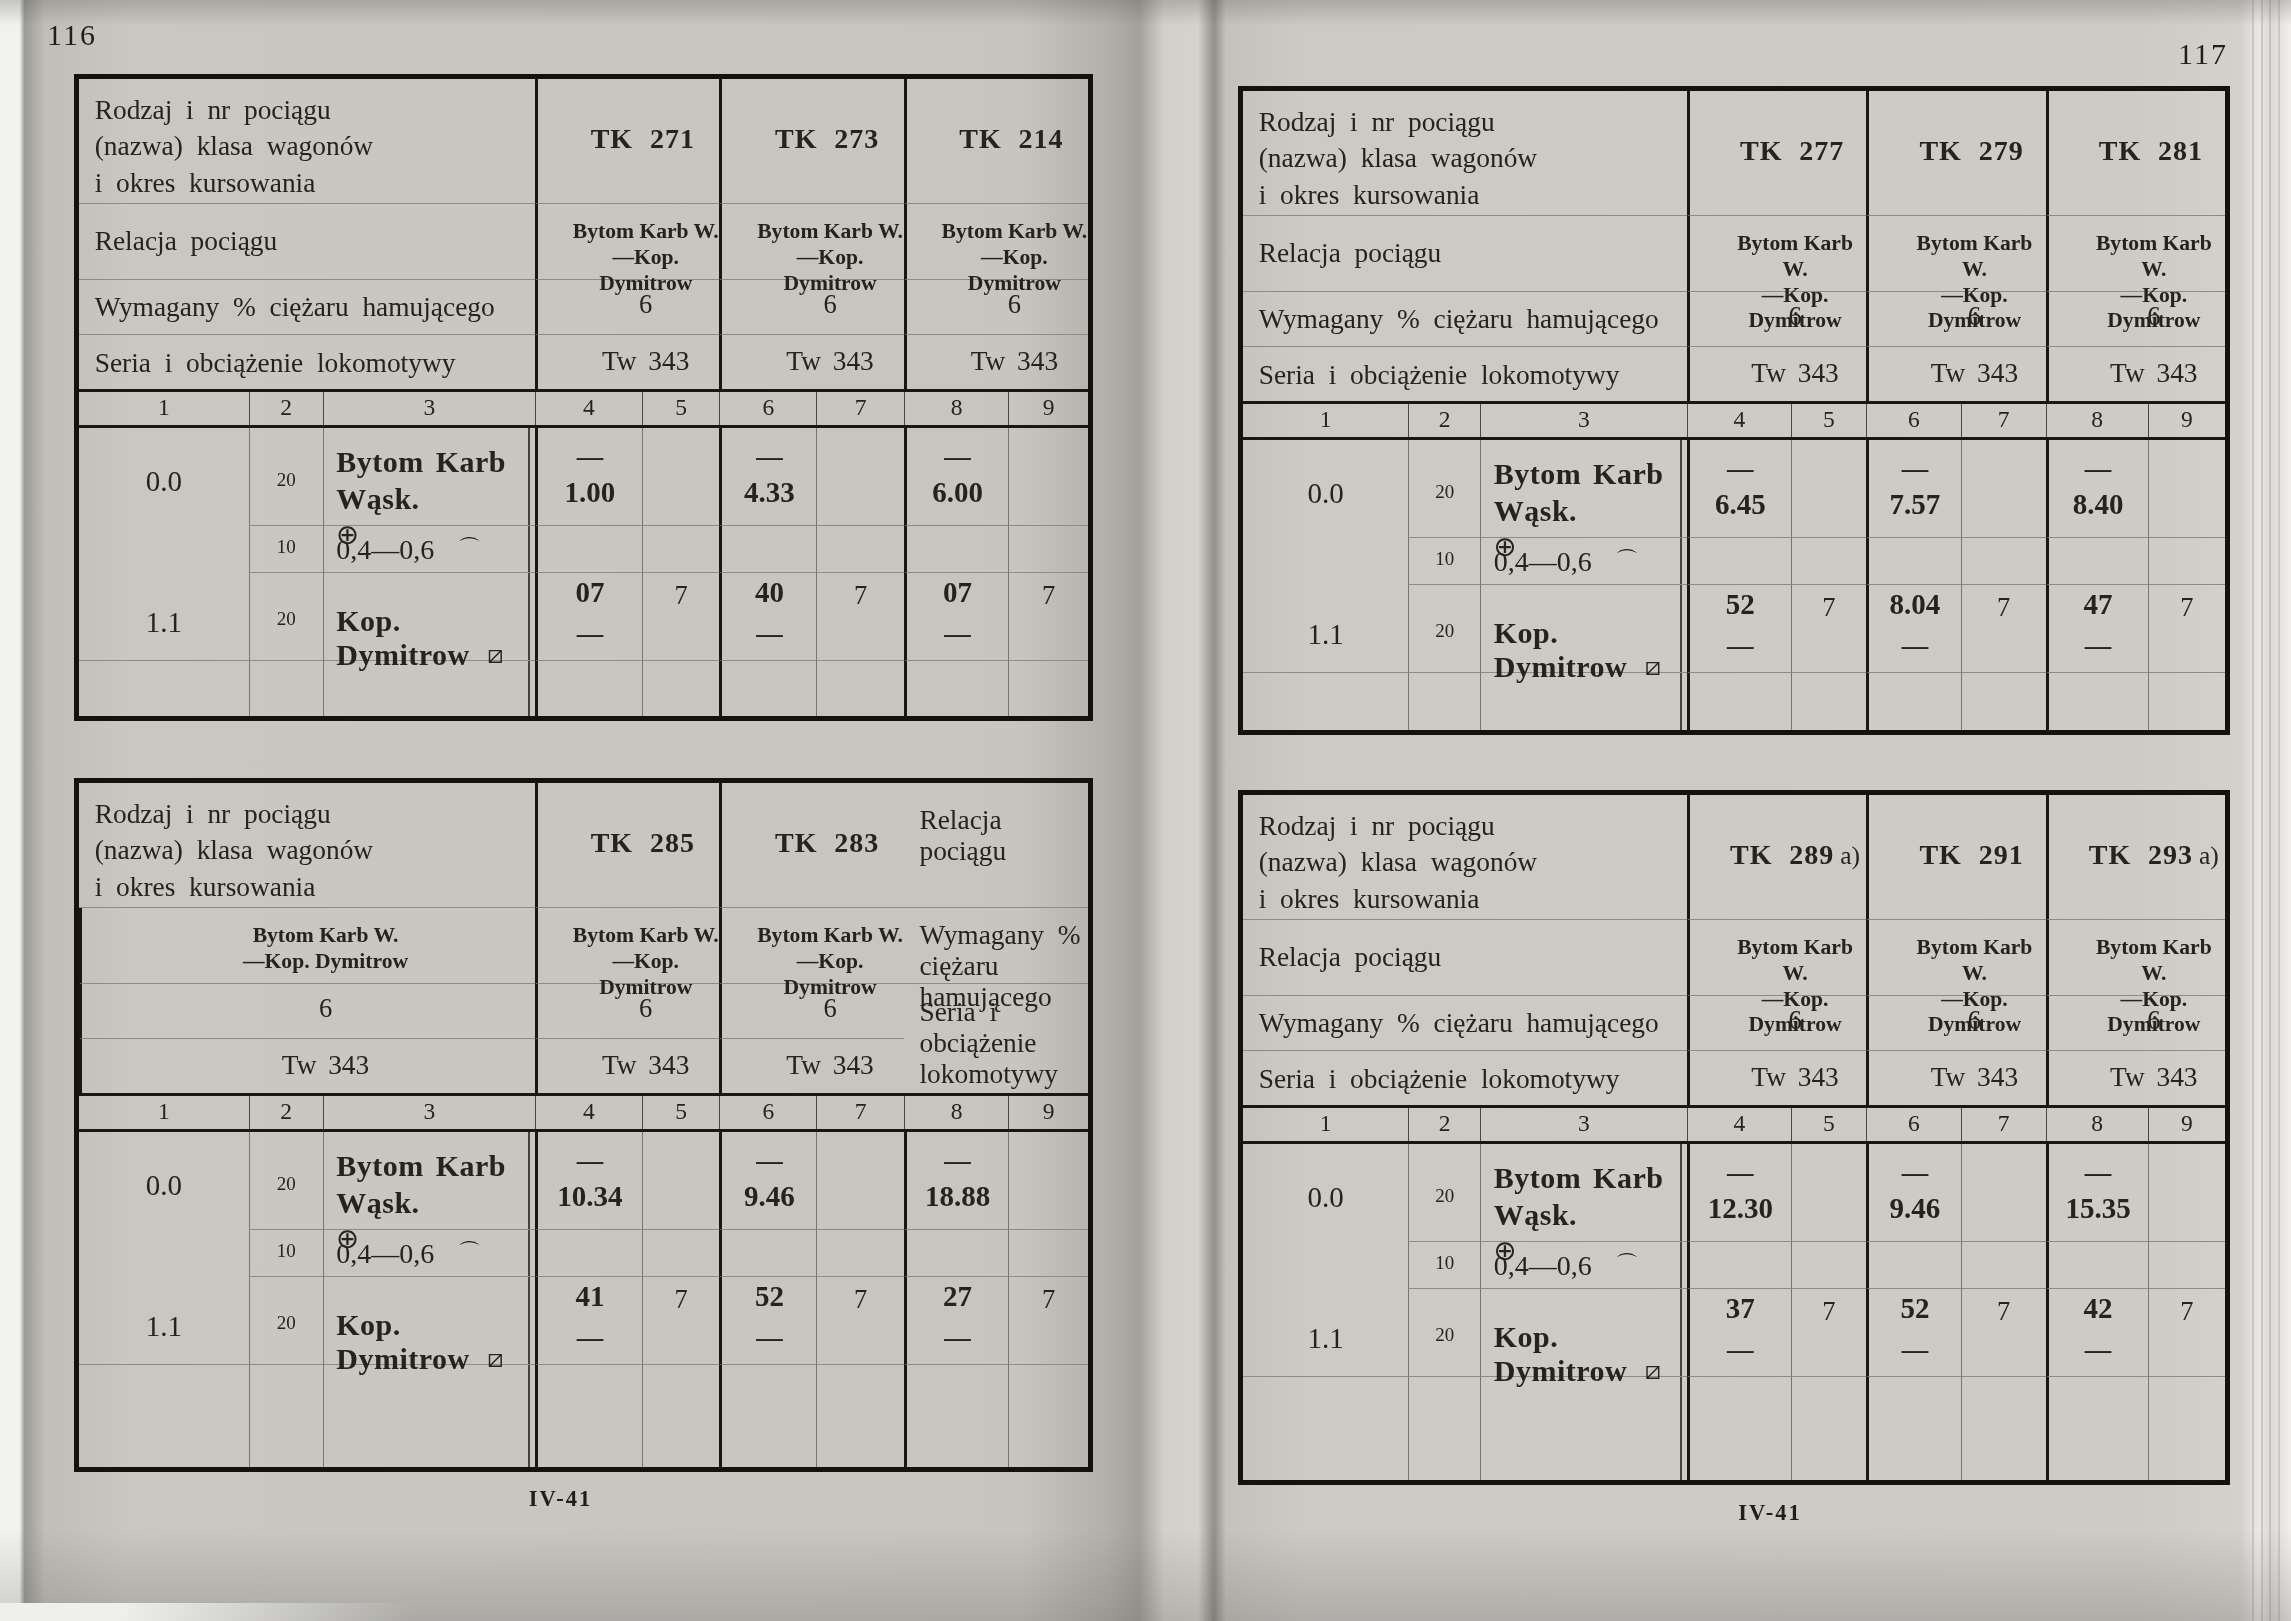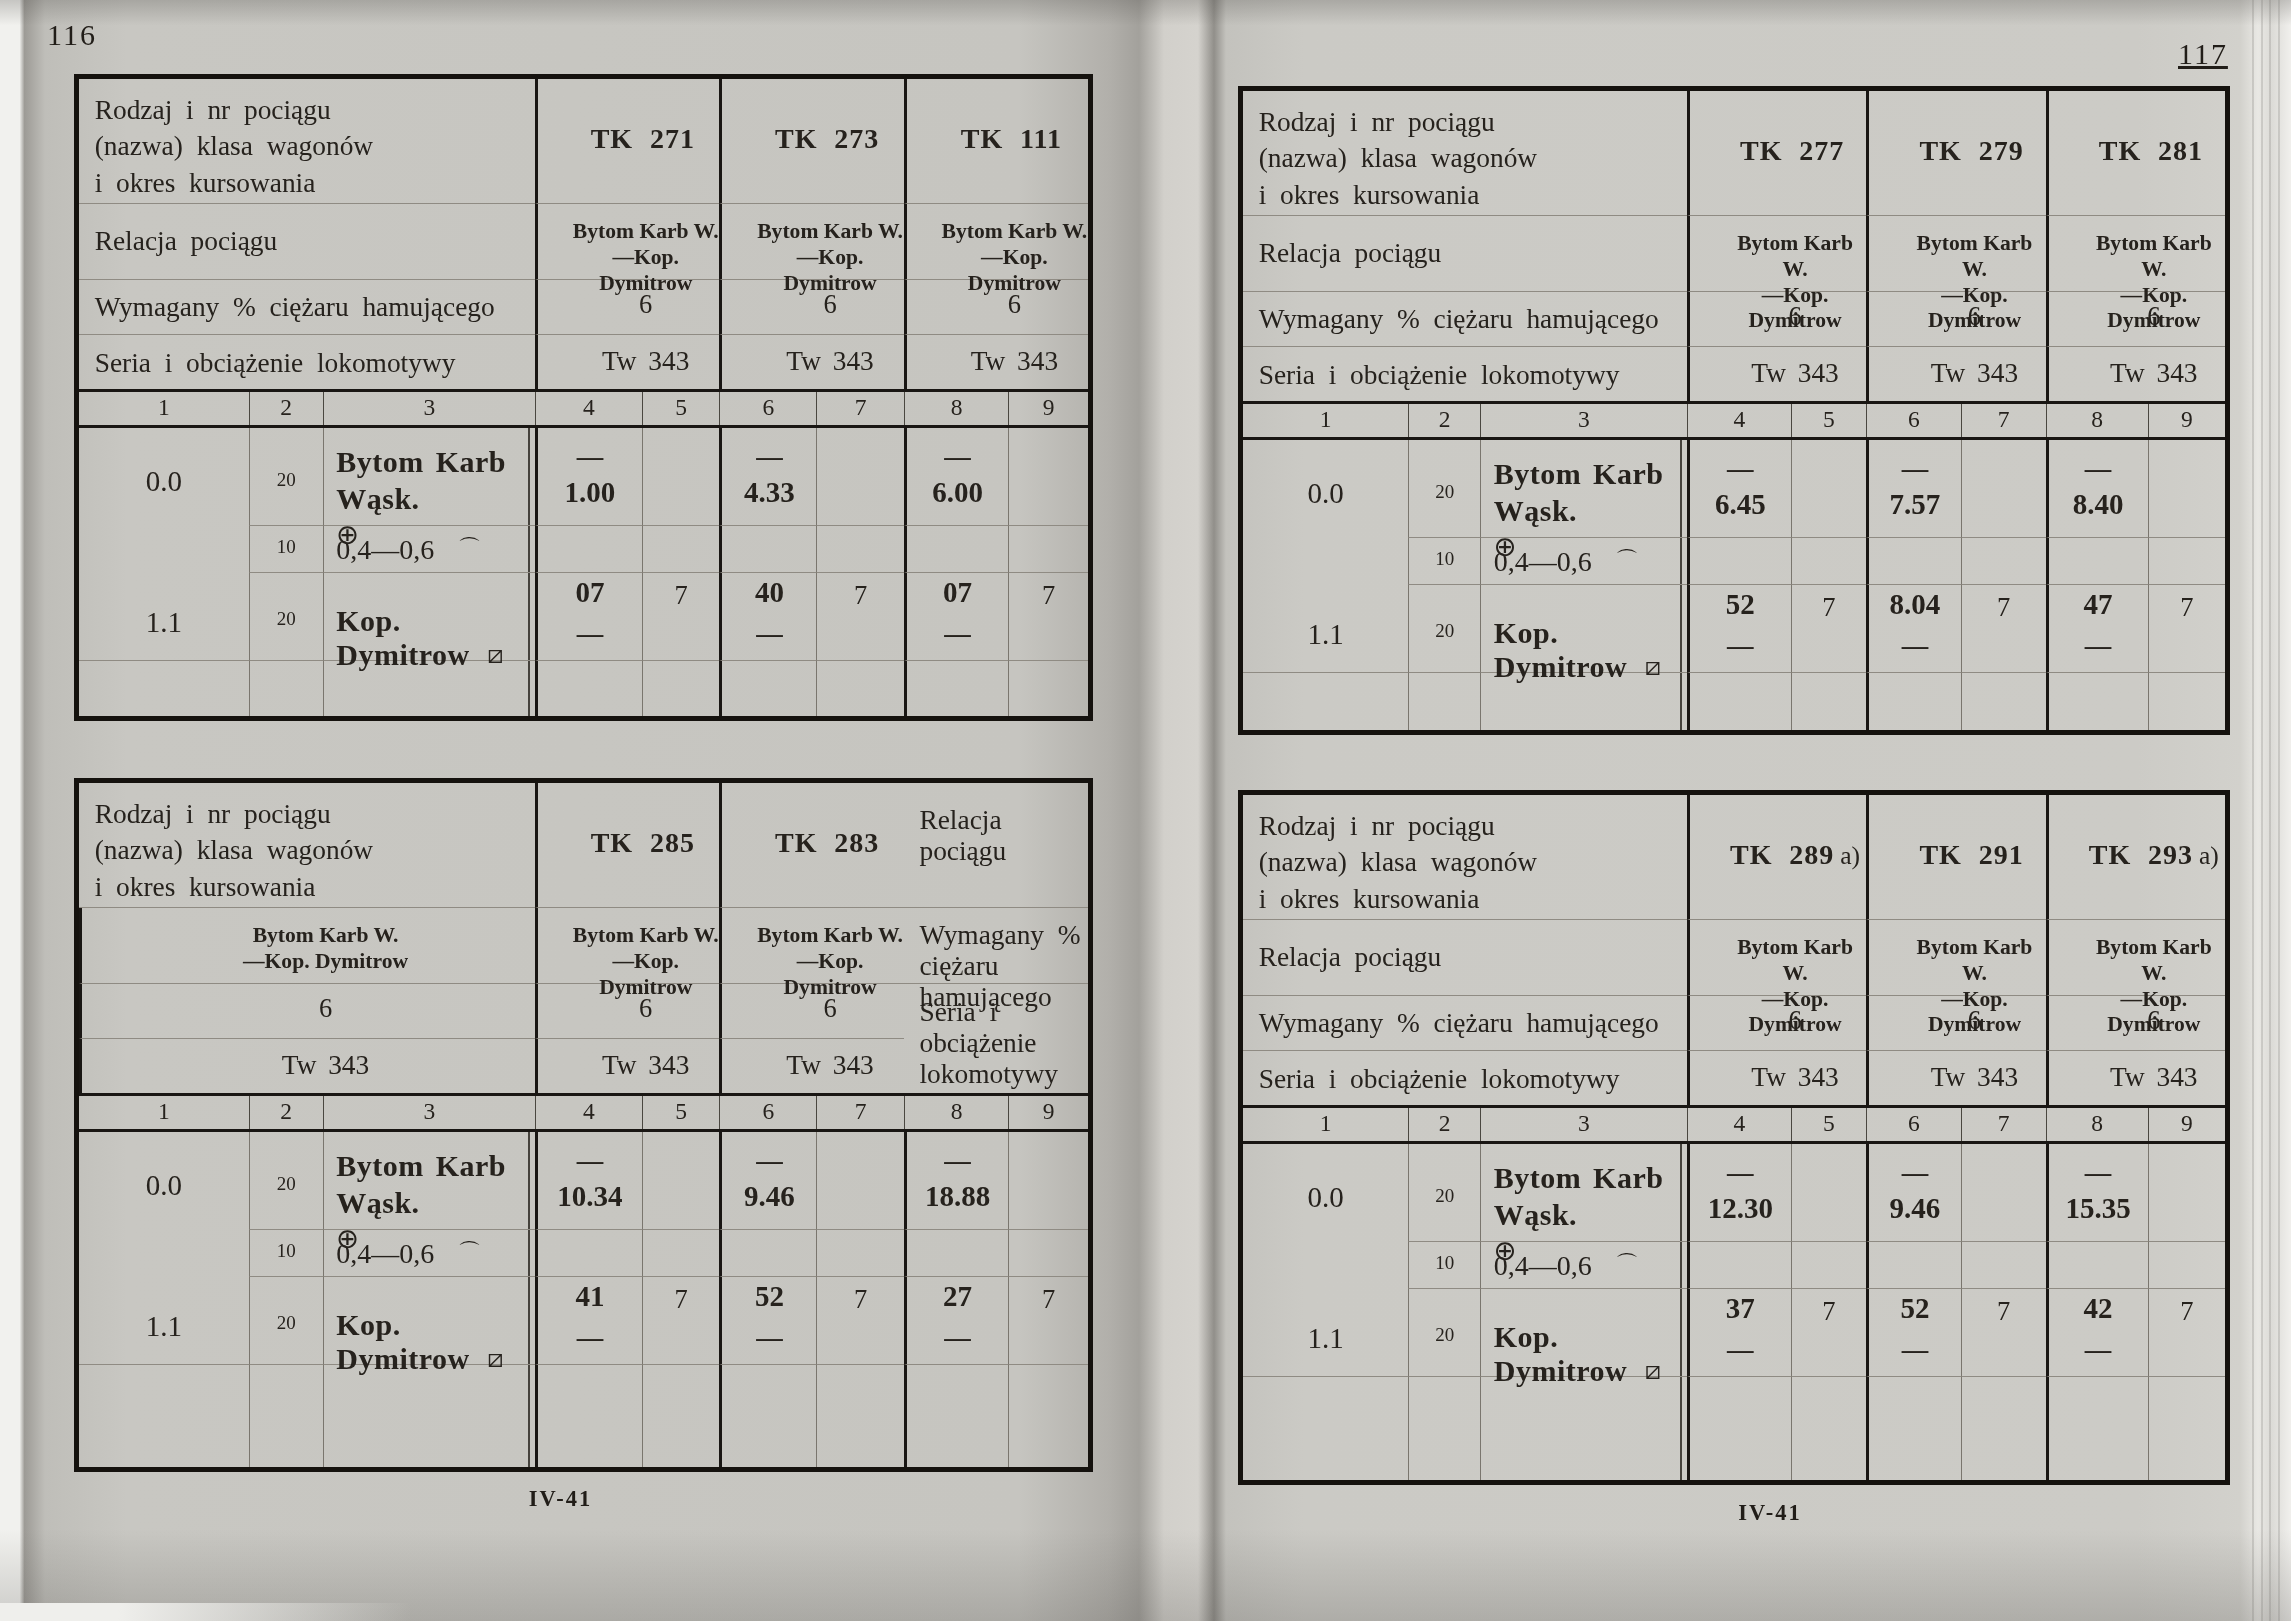--- a/index.html
+++ b/index.html
@@ -88,32 +88,32 @@
 </style>
 </head>
 <body>
 
 <div id="canvas">
   <div class="paper"></div>
   <div class="edge-streaks"></div>
   <div class="corner-bl"></div>
 
   <div class="pagenum" style="left:47px;top:17.6px;">116</div>
-  <div class="pagenum" style="left:2178px;top:37px;text-decoration:underline;">117</div>
+  <div class="pagenum" style="left:2178px;top:37px;">117</div>
 
   <div class="ttable t1">
     <div class="sec-head">
       <div class="hc rule h-label h-rodzaj">
         <div>Rodzaj i nr pociągu</div>
         <div>(nazwa) klasa wagonów</div>
         <div>i okres kursowania</div>
       </div>
       <div class="hc rule vsep h-tk"><span>TK 271</span><span class="sfx"></span></div>
       <div class="hc rule vsep h-tk"><span>TK 273</span><span class="sfx"></span></div>
-      <div class="hc rule vsep h-tk"><span>TK 111</span><span class="sfx"></span></div>
+      <div class="hc rule vsep h-tk"><span>TK 214</span><span class="sfx"></span></div>
 
       <div class="hc rule h-label h-relacja">Relacja pociągu</div>
       <div class="hc rule vsep h-rel">
           <div>Bytom Karb W.</div>
           <div>—Kop. Dymitrow</div>
         </div>
       <div class="hc rule vsep h-rel">
           <div>Bytom Karb W.</div>
           <div>—Kop. Dymitrow</div>
         </div>

